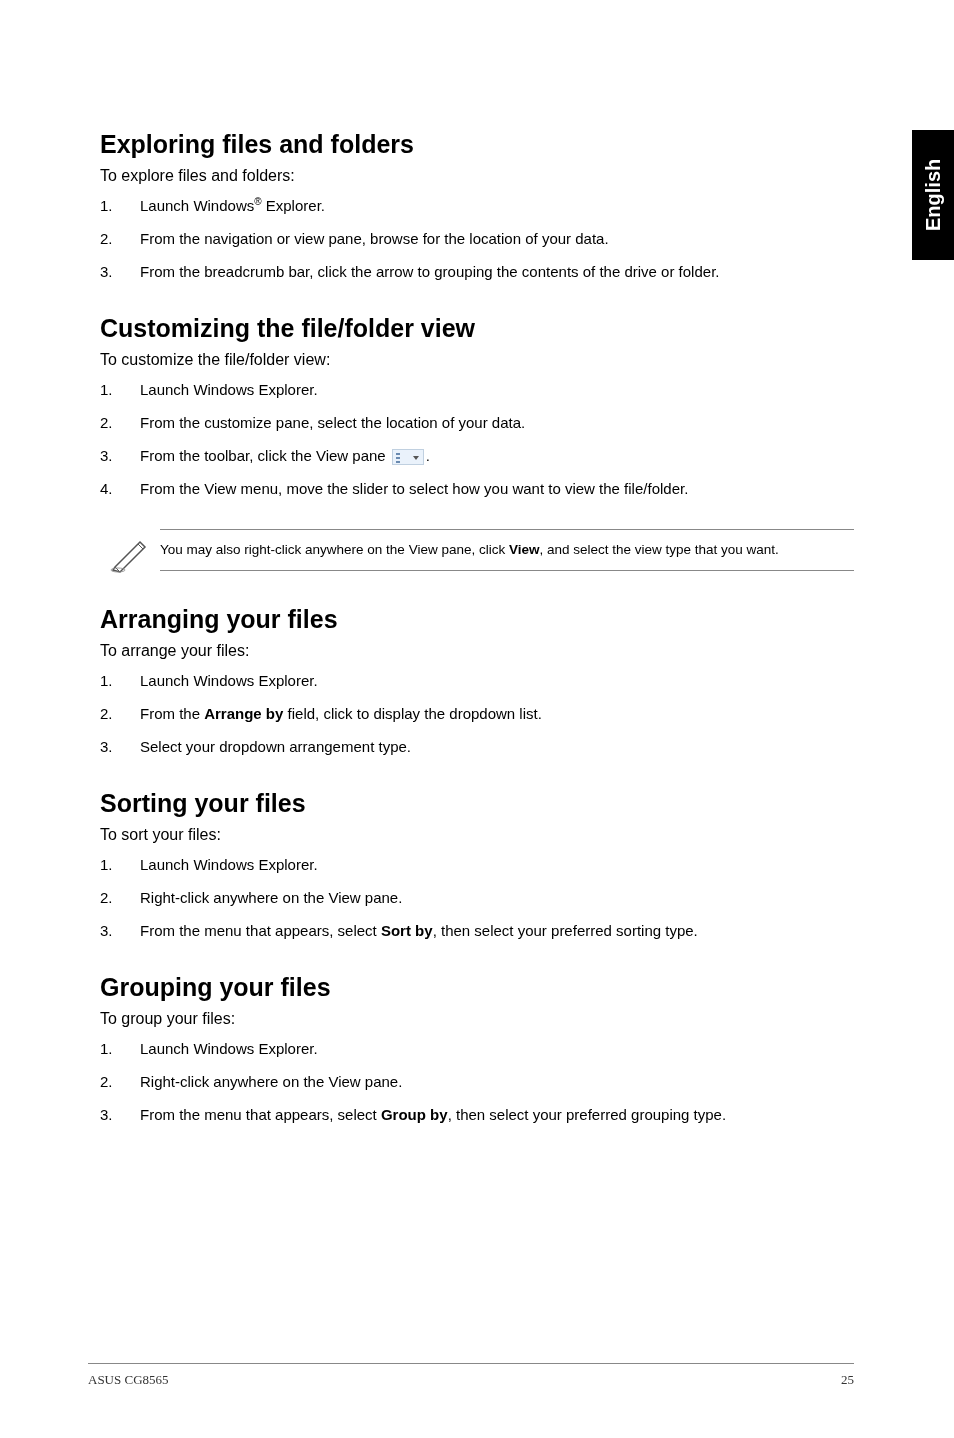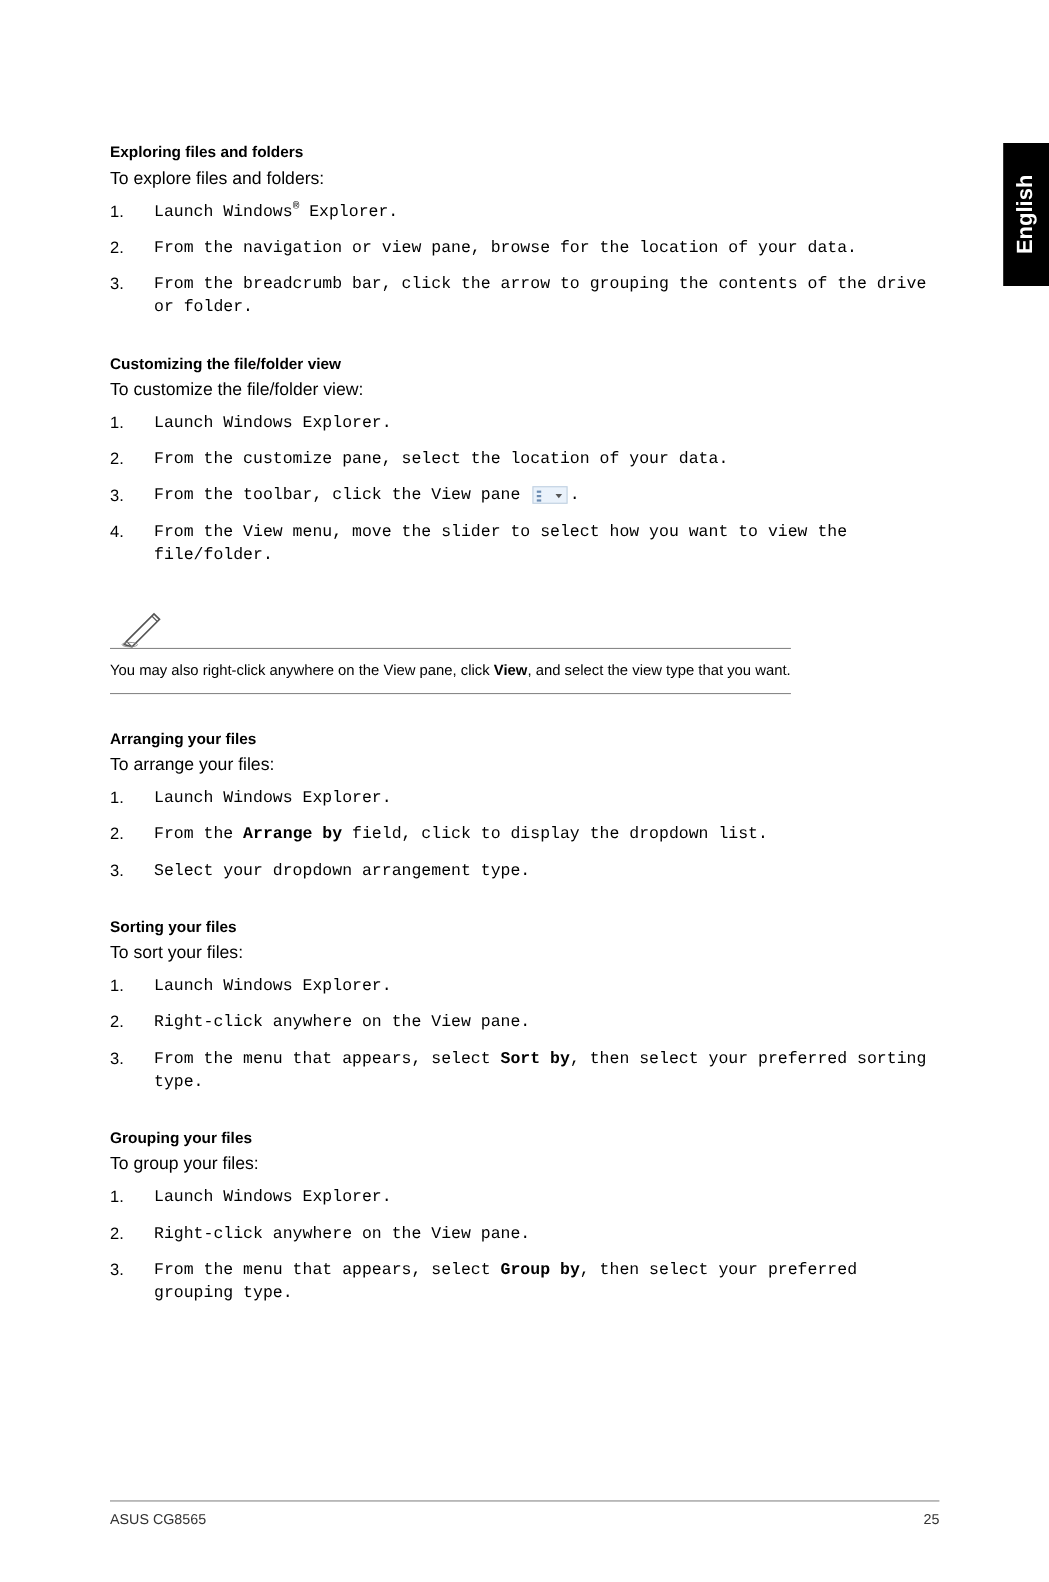--- a/index.html
+++ b/index.html
@@ -28,21 +28,21 @@
       height: 130px;
       display: flex;
       align-items: center;
       justify-content: center;
       writing-mode: vertical-rl;
       transform: rotate(180deg);
       font-weight: bold;
       font-size: 20px;
     }
     h2 {
-      font-size: 14px;
+      font-size: 25px;
       font-weight: bold;
       margin-bottom: 8px;
     }
     h3 {
       font-size: 16px;
       font-weight: normal;
       margin-bottom: 10px;
     }
     ol {
       list-style: none;
@@ -53,34 +53,32 @@
       line-height: 1.4;
       margin-bottom: 12px;
       display: flex;
     }
     ol li .num {
       width: 40px;
       flex-shrink: 0;
     }
     ol li .txt {
       flex: 1;
-      font-family: Liberation Mono, monospace;
     }
     sup {
       font-size: 10px;
       vertical-align: super;
     }
     .section {
       margin-bottom: 32px;
     }
     .note-box {
       display: flex;
       align-items: flex-start;
       margin: 20px 0 30px 0;
-      flex-direction: column;
     }
     .note-icon {
       width: 60px;
       flex-shrink: 0;
       display: flex;
       align-items: center;
       justify-content: center;
       padding-top: 8px;
     }
     .note-icon svg {
@@ -122,28 +120,29 @@
       top: 6px;
       width: 0;
       height: 0;
       border-left: 3px solid transparent;
       border-right: 3px solid transparent;
       border-top: 4px solid #555;
     }
     .footer {
       position: absolute;
       bottom: 50px;
-      left: 100px;
+      left: 88px;
       right: 100px;
       border-top: 1px solid #888;
       padding-top: 8px;
       display: flex;
       justify-content: space-between;
       font-size: 13px;
       color: #333;
+      font-family: Liberation Serif, serif;
     }
   </style>
 </head>
 <body>
 
 <div class="side-tab">English</div>
 
 <div class="content">
 
   <div class="section">

